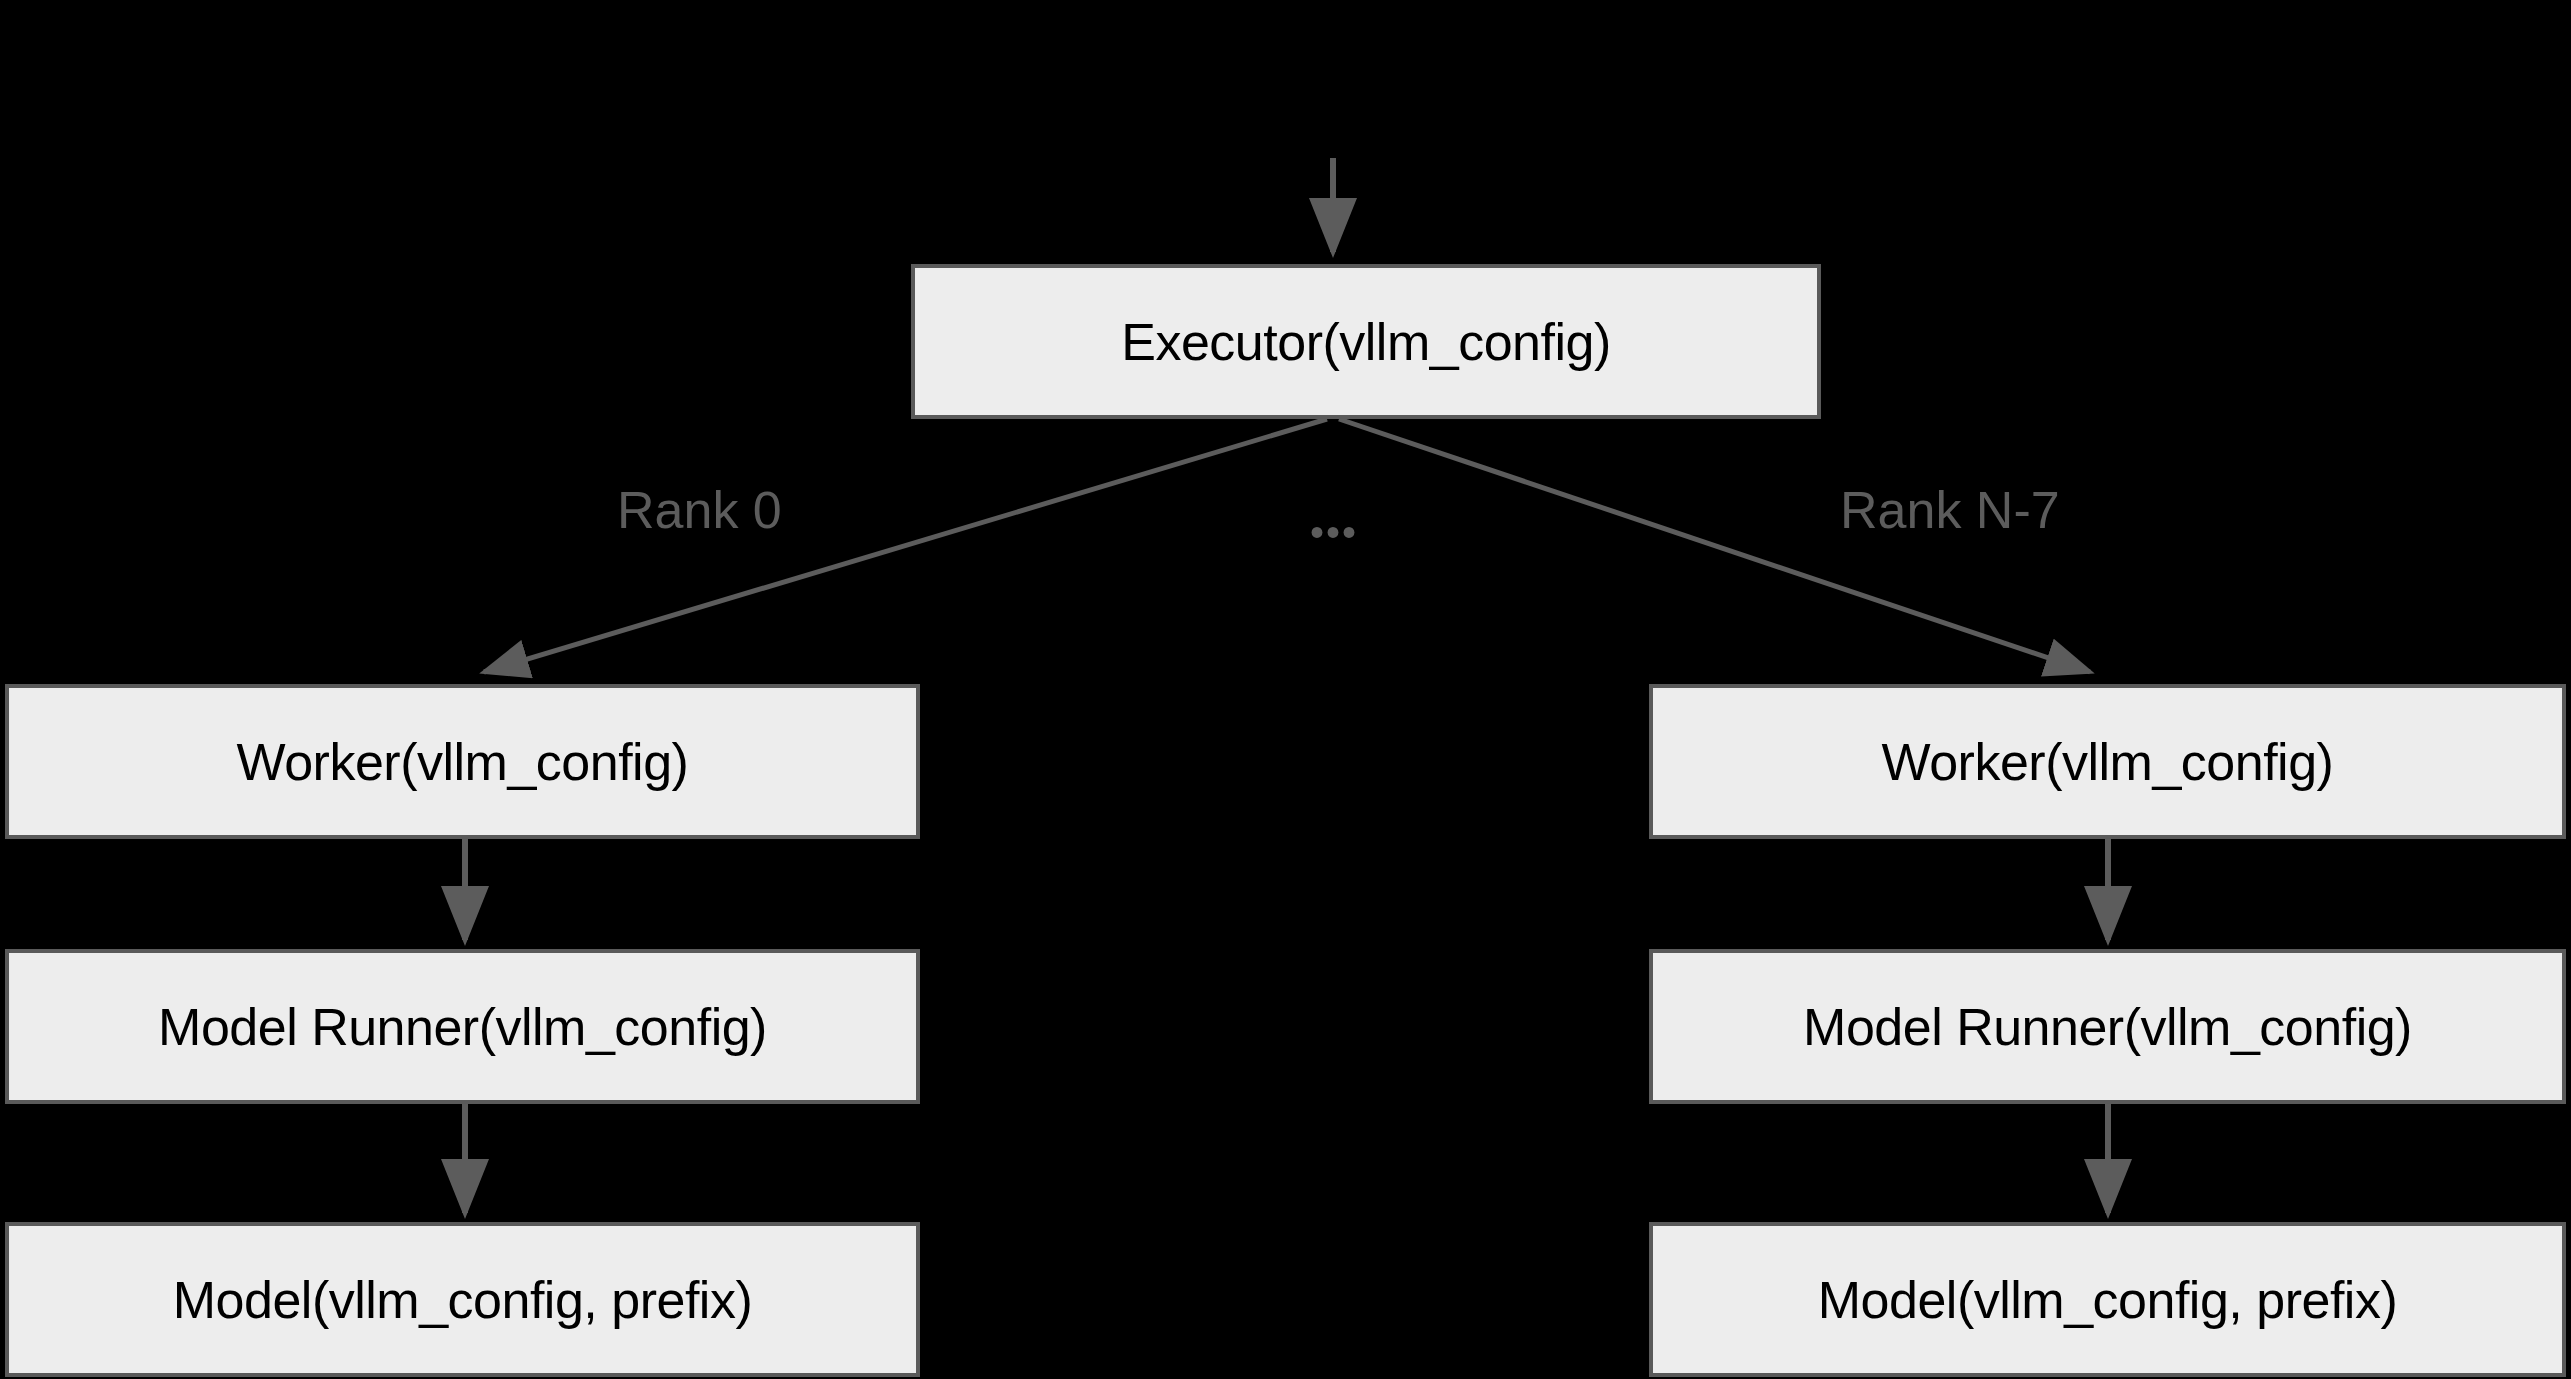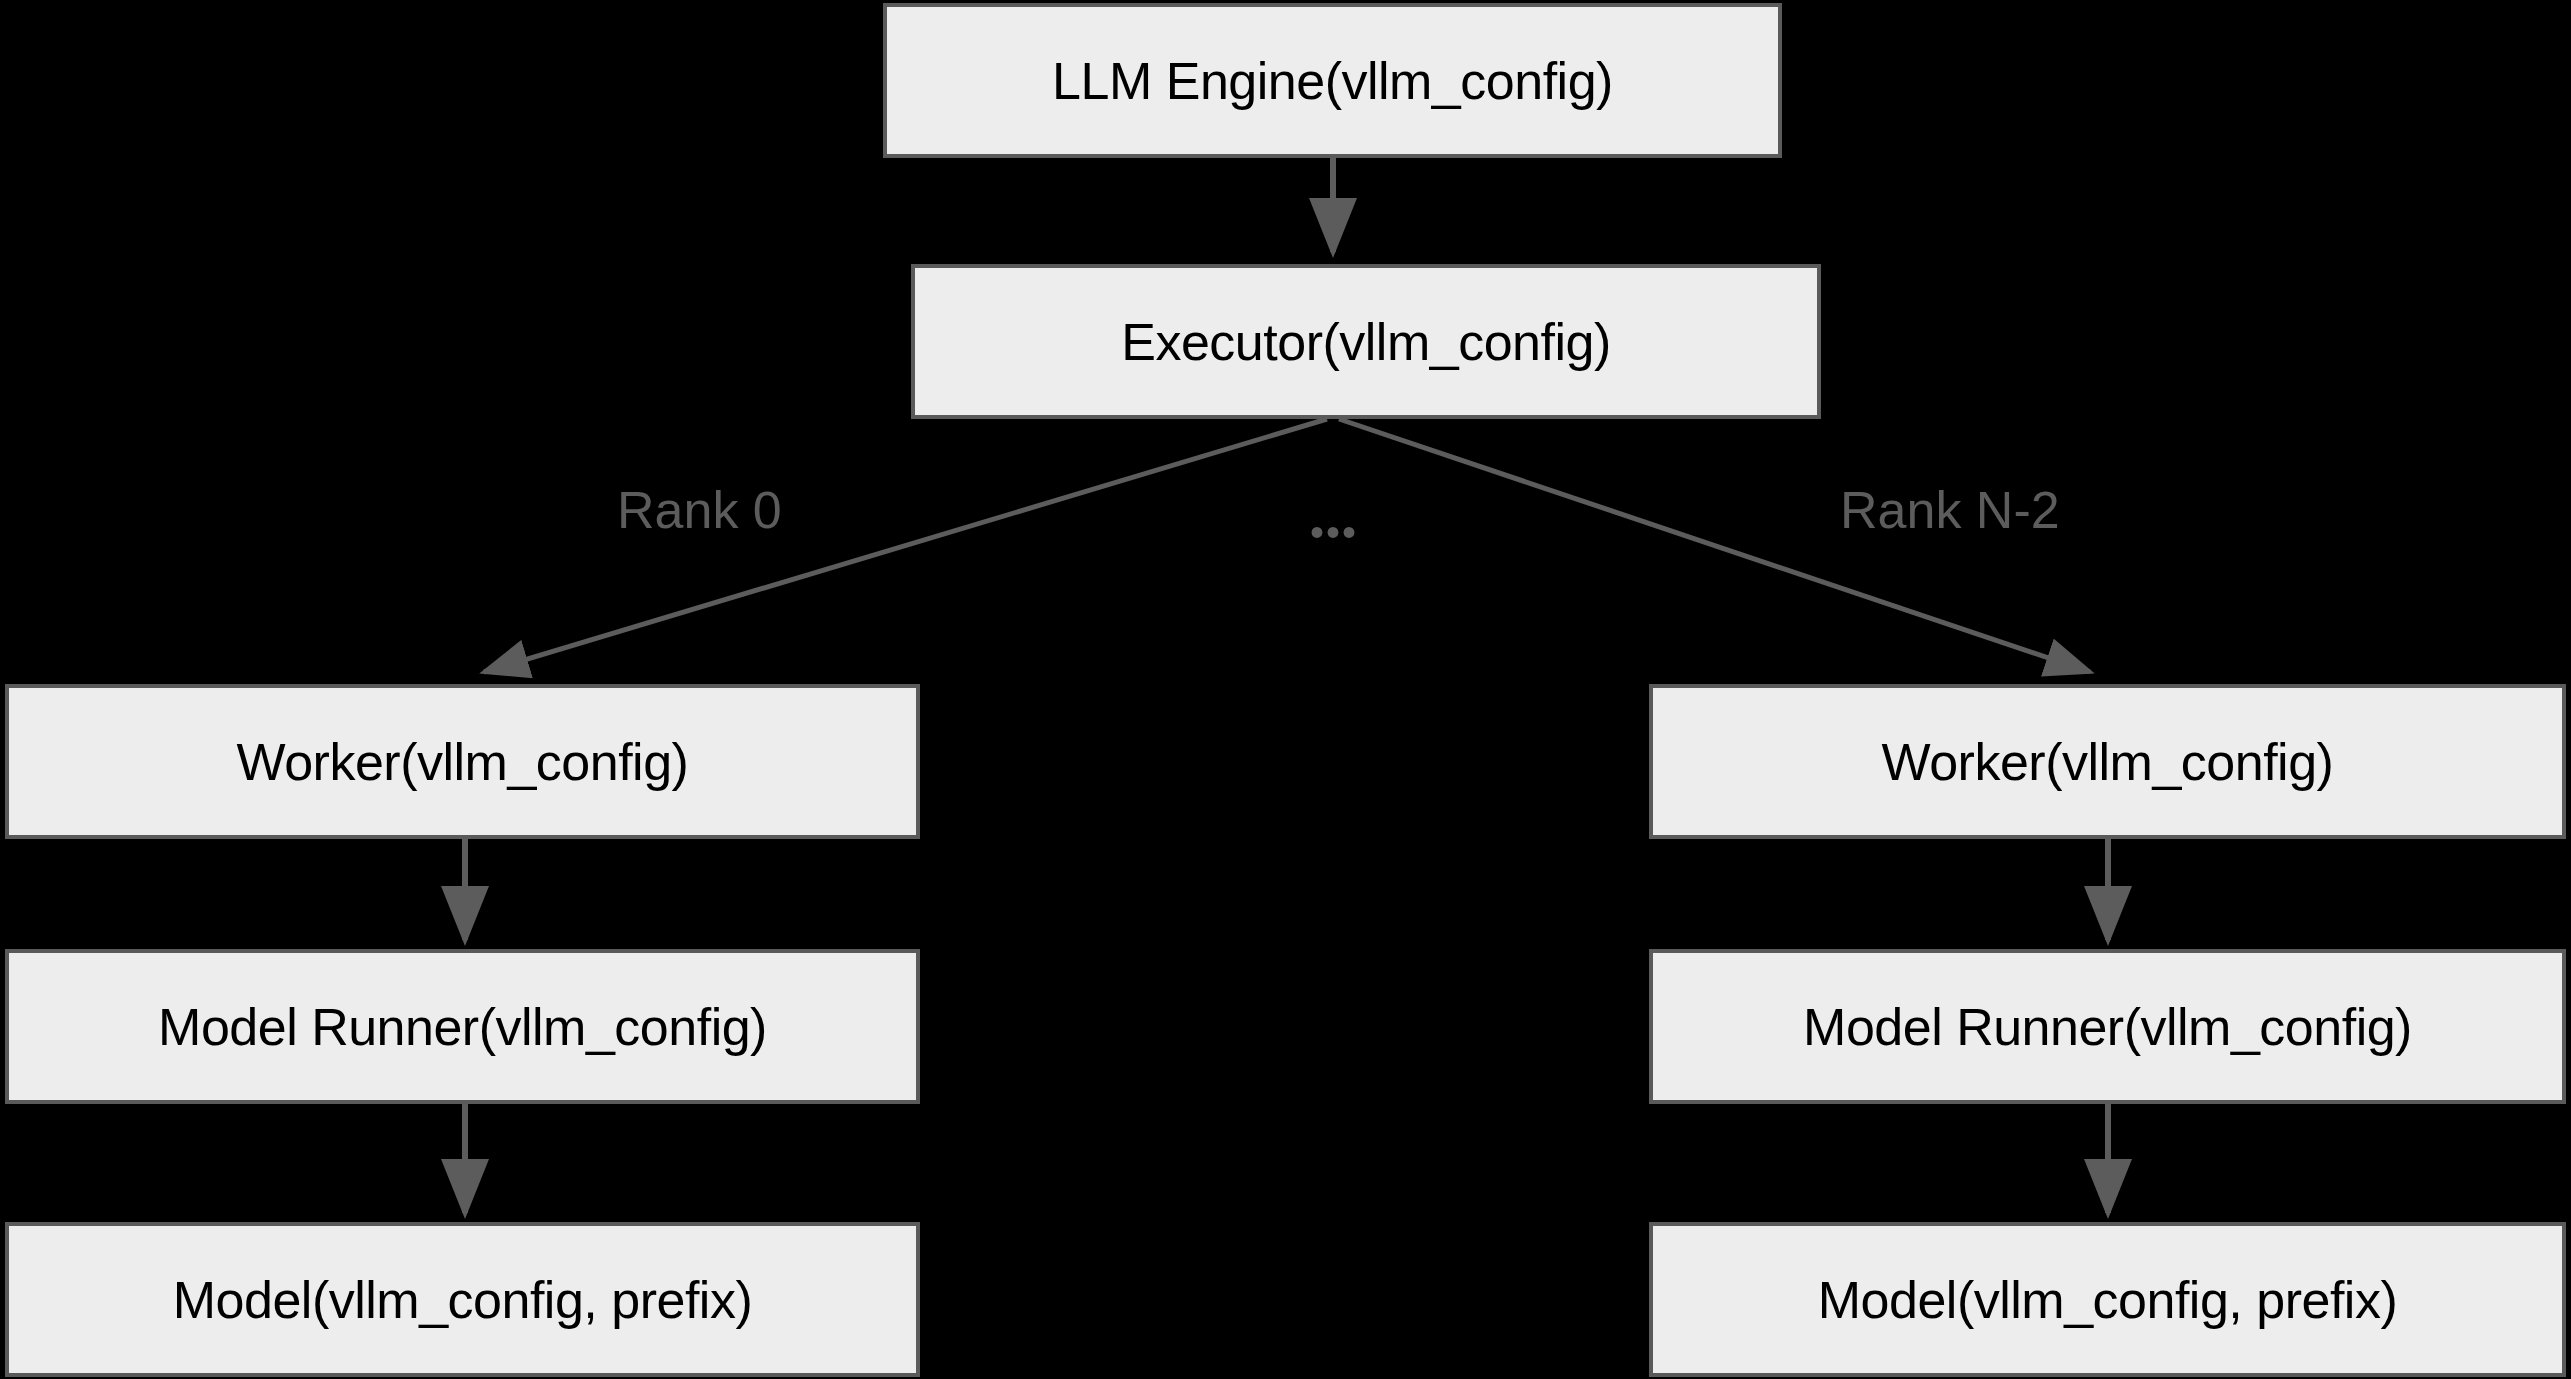--- a/index.html
+++ b/index.html
@@ -93,35 +93,34 @@
 
     <line x1="465" y1="839" x2="465" y2="940" stroke="#5c5c5c" stroke-width="6" marker-end="url(#arrowhead)"></line>
 
     <line x1="465" y1="1104" x2="465" y2="1213" stroke="#5c5c5c" stroke-width="6" marker-end="url(#arrowhead)"></line>
 
     <line x1="2108" y1="839" x2="2108" y2="940" stroke="#5c5c5c" stroke-width="6" marker-end="url(#arrowhead)"></line>
 
     <line x1="2108" y1="1104" x2="2108" y2="1213" stroke="#5c5c5c" stroke-width="6" marker-end="url(#arrowhead)"></line>
   </svg>
 
-  <div class="node" id="node-llm-engine">LLM Engine(vllm_config)</div>
 
   <div class="node" id="node-executor">Executor(vllm_config)</div>
 
   <div class="node" id="node-worker-0">Worker(vllm_config)</div>
 
   <div class="node" id="node-runner-0">Model Runner(vllm_config)</div>
 
   <div class="node" id="node-model-0">Model(vllm_config, prefix)</div>
 
   <div class="node" id="node-worker-n">Worker(vllm_config)</div>
 
   <div class="node" id="node-runner-n">Model Runner(vllm_config)</div>
 
   <div class="node" id="node-model-n">Model(vllm_config, prefix)</div>
 
   <div class="edge-label" id="label-rank-0">Rank 0</div>
 
-  <div class="edge-label" id="label-rank-n">Rank N-2</div>
+  <div class="edge-label" id="label-rank-n">Rank N-7</div>
 
   <div class="ellipsis-label" id="label-ellipsis">•••</div>
 
 </div>
 
 </body></html>

